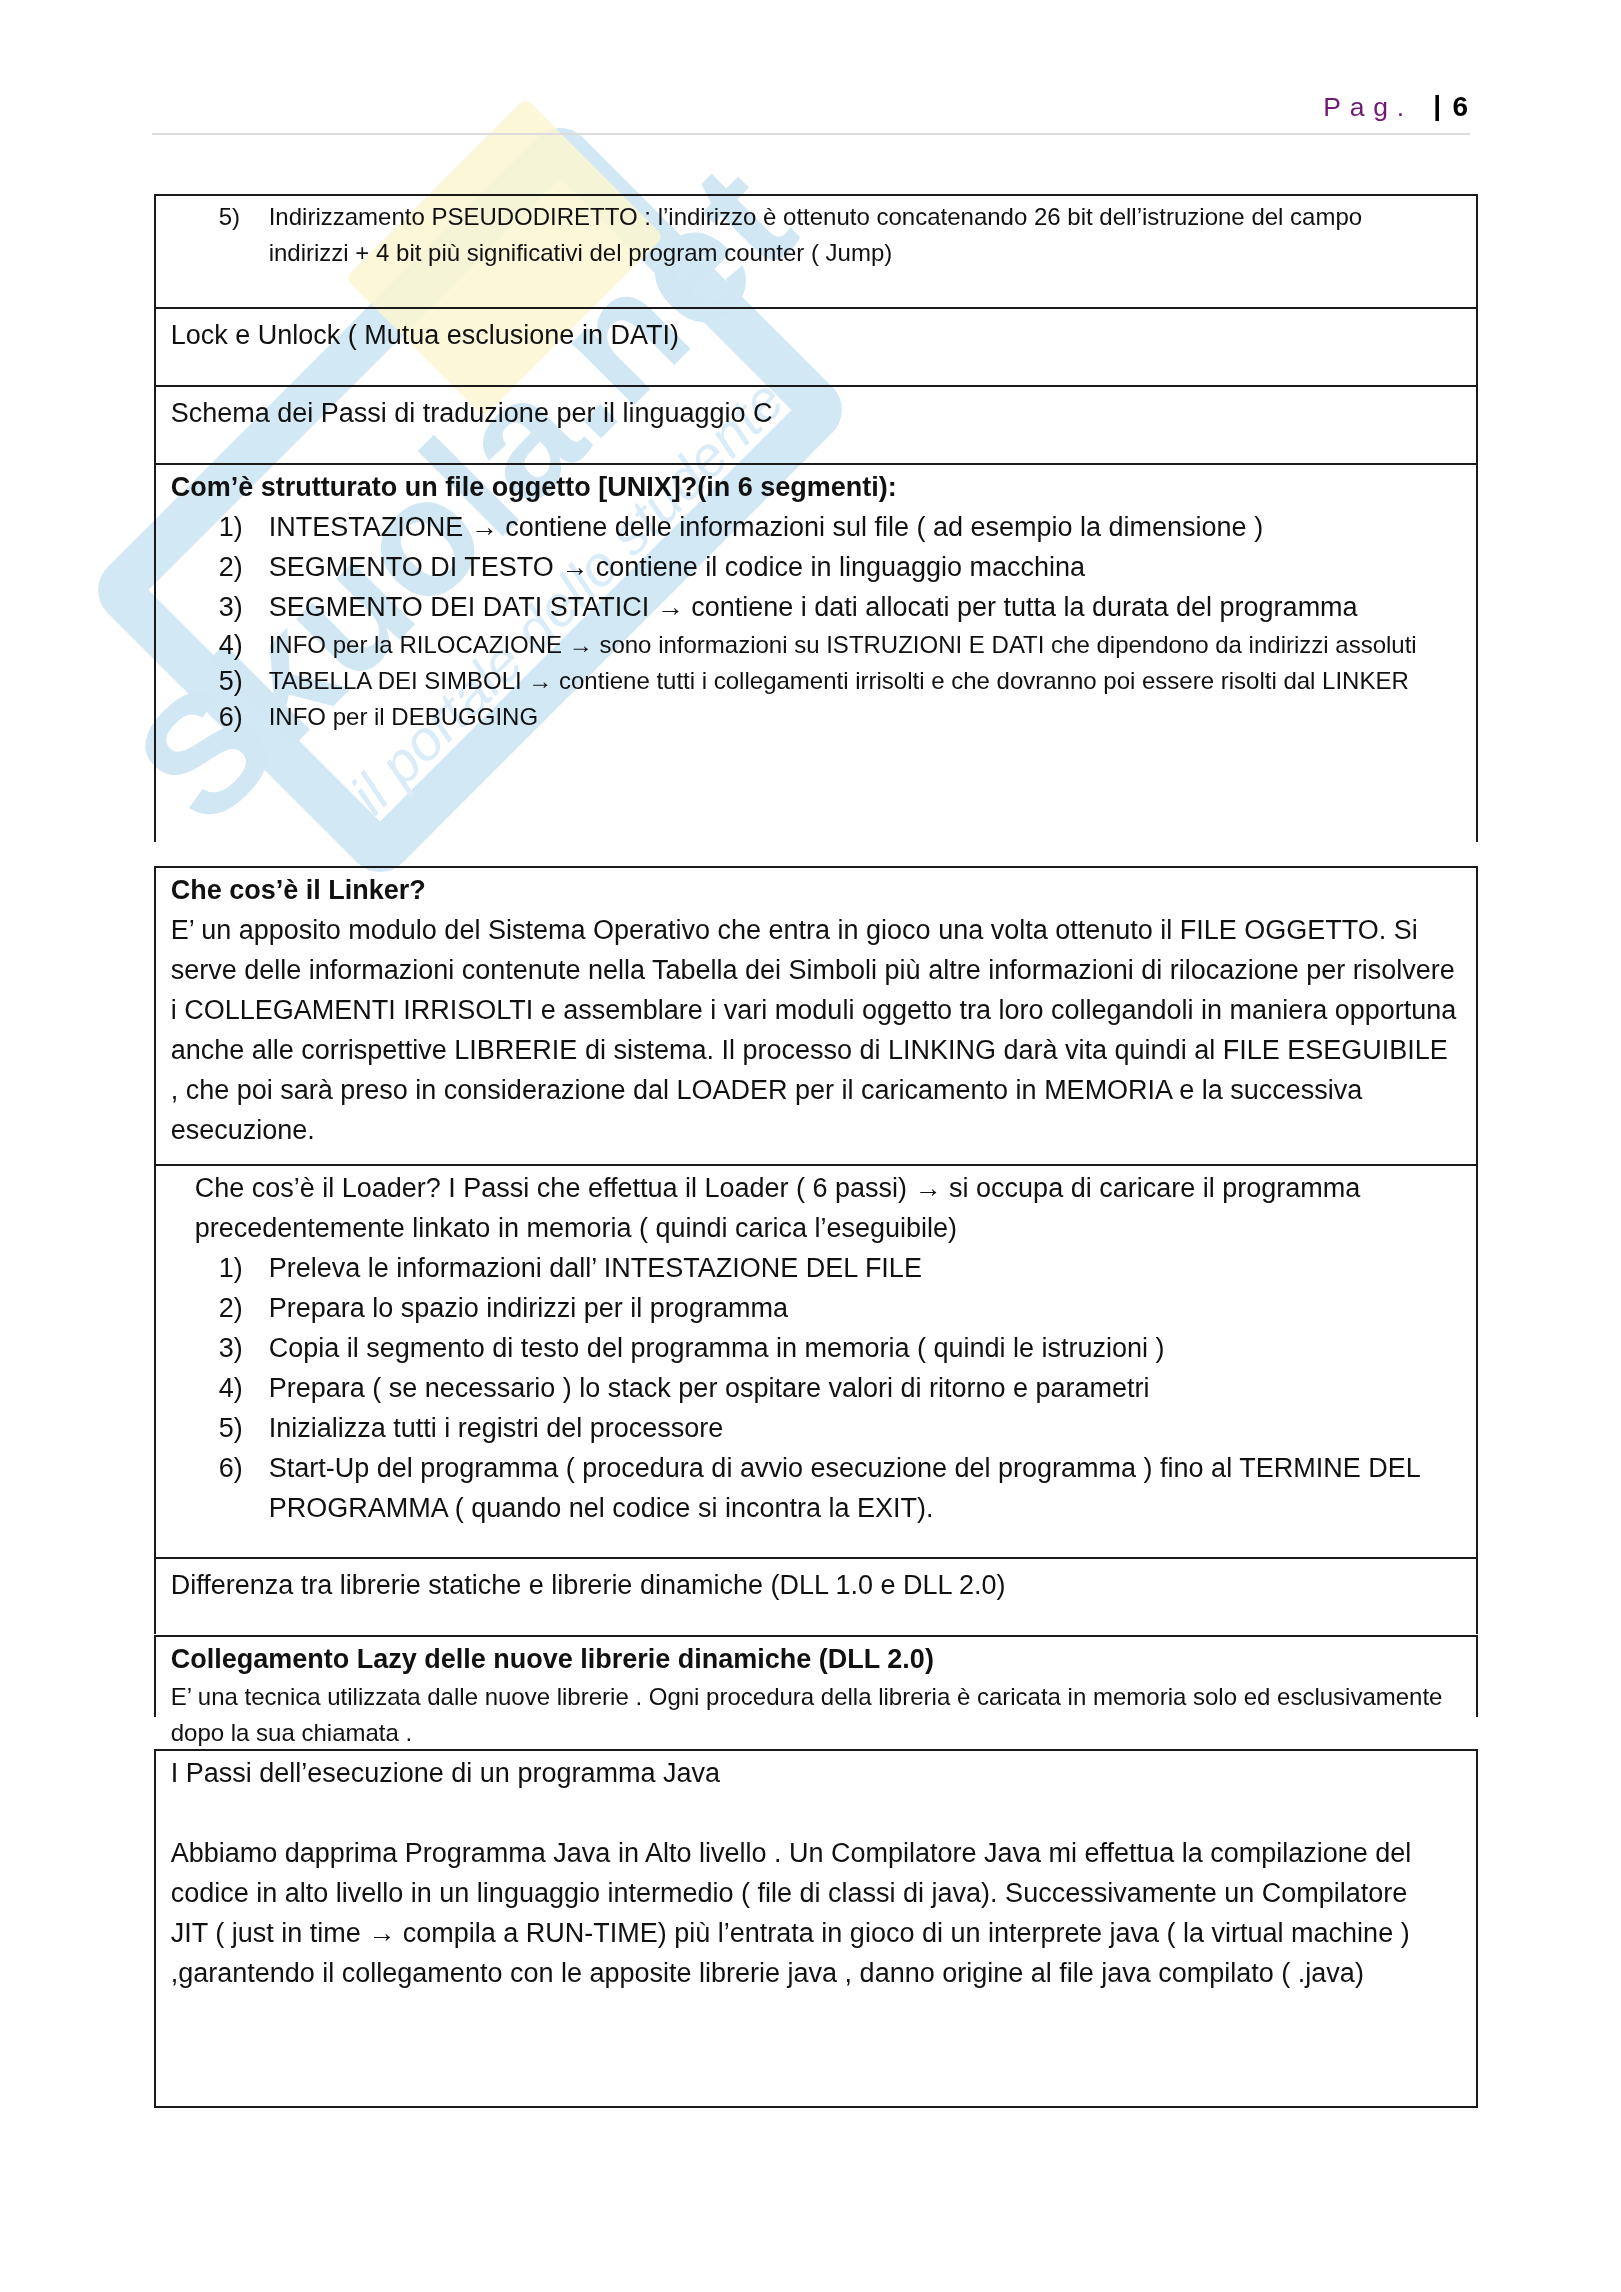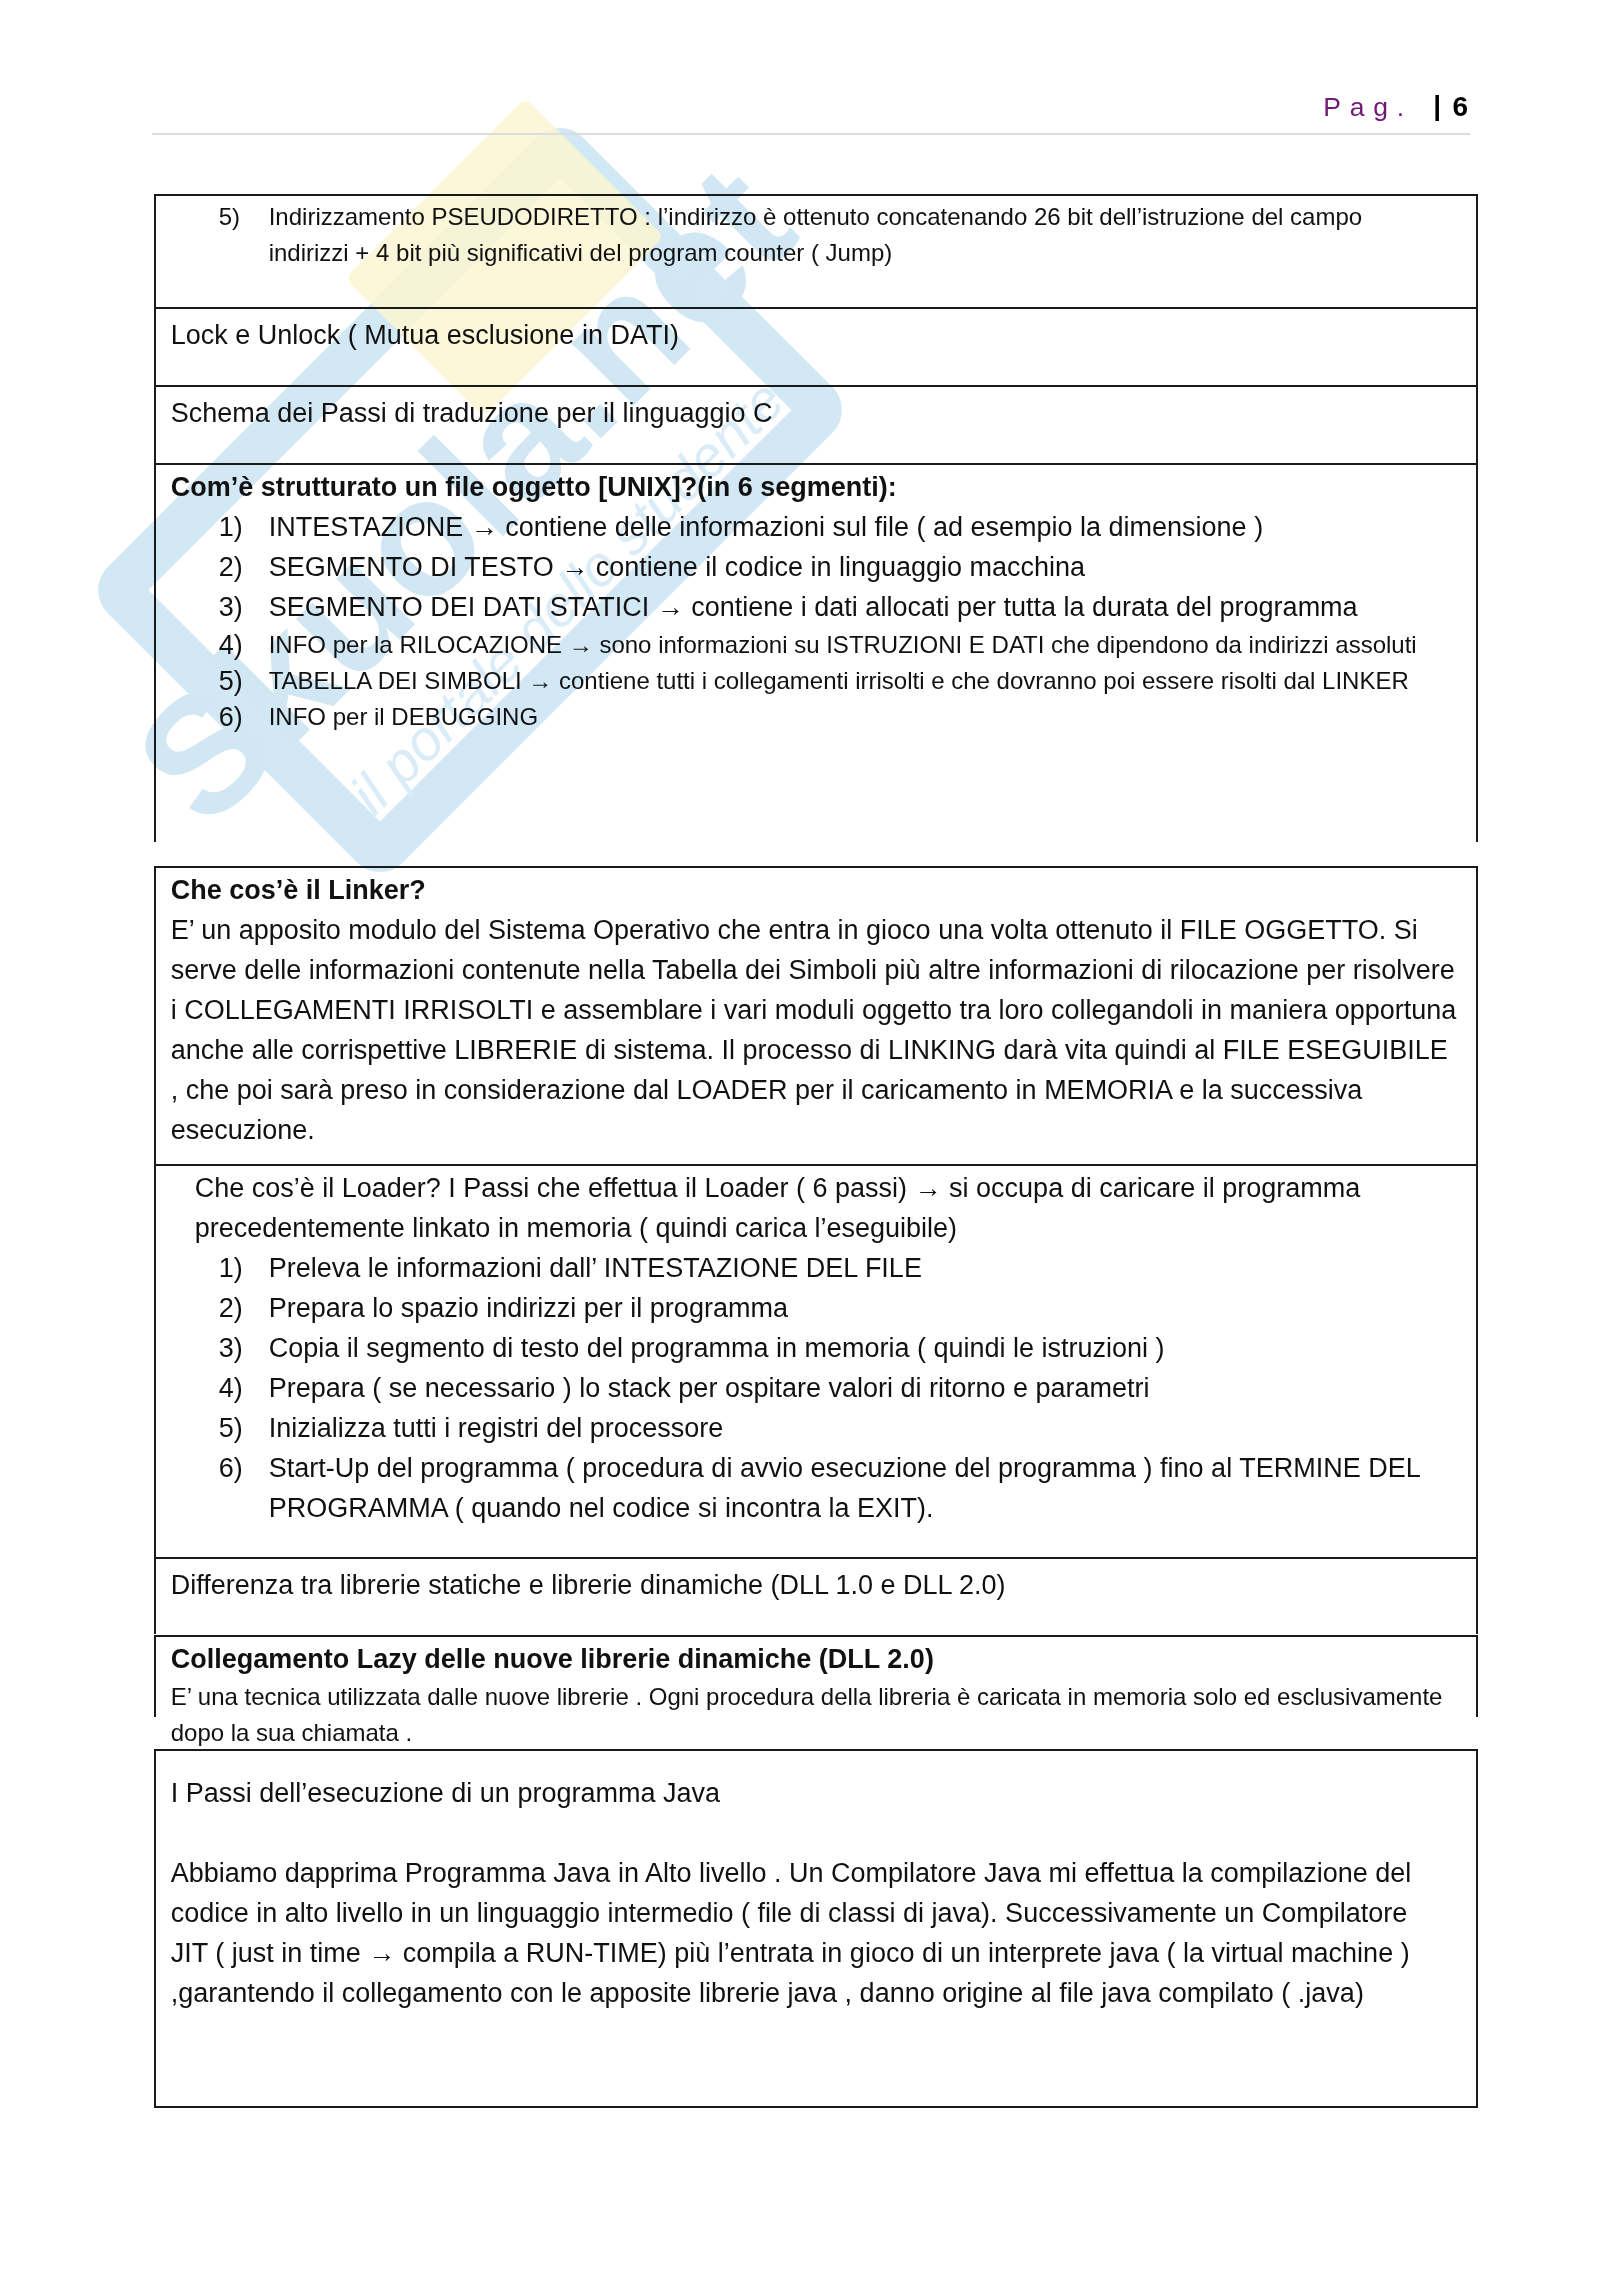--- a/index.html
+++ b/index.html
@@ -160,21 +160,21 @@
   </div>
 
   <div class="row" style="top:1441px; height:82px;">
     <div class="cell" style="top:2px;">
       <div class="t bold">Collegamento Lazy delle nuove librerie dinamiche (DLL 2.0)</div>
       <div class="para small" style="padding-right:19.6px;">E’ una tecnica utilizzata dalle nuove librerie .  Ogni procedura della libreria è caricata in memoria solo ed esclusivamente dopo la sua chiamata .</div>
     </div>
   </div>
 
   <div class="row last" style="top:1555px; height:359px;">
-    <div class="cell" style="top:2px;margin-top:20px;">
+    <div class="cell" style="top:2px;">
       <div class="t">I Passi dell’esecuzione di un programma Java</div>
       <div style="height:40px;"></div>
       <div class="para" style="padding-right:29px;">Abbiamo dapprima Programma Java in Alto livello . Un Compilatore Java mi effettua la compilazione del codice in alto livello in un linguaggio intermedio ( file di classi di java). Successivamente un Compilatore JIT ( just in time → compila a RUN-TIME) più l’entrata in gioco di un interprete java ( la virtual machine ) ,garantendo il collegamento con le apposite librerie java , danno origine al file java compilato ( .java)</div>
     </div>
   </div>
 
 </div>
 
 
 </body></html>

